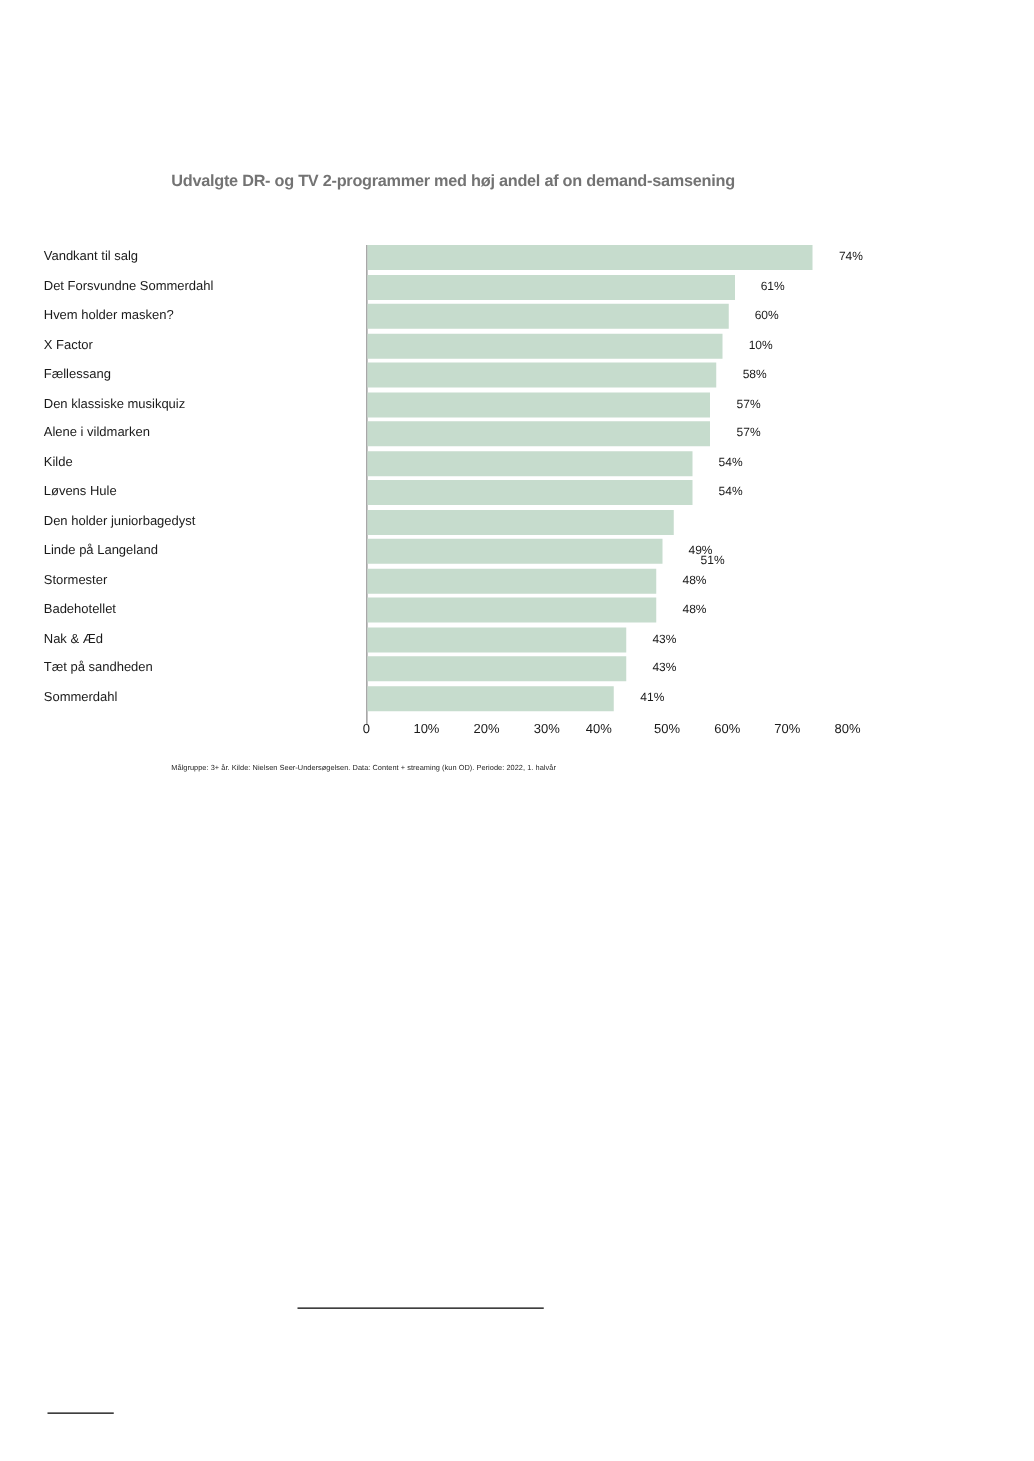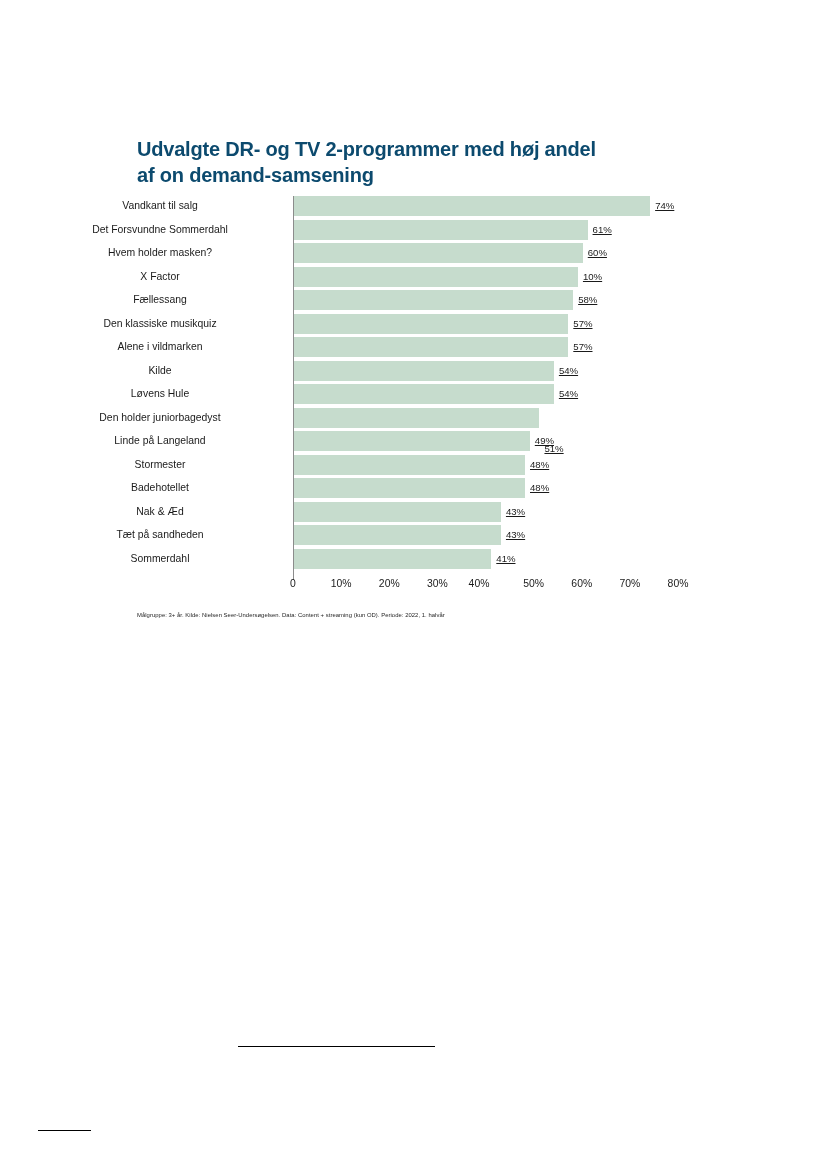--- a/index.html
+++ b/index.html
@@ -20,25 +20,25 @@
     position: absolute;
     inset: 0;
   }
 
   
   .chart-title {
     position: absolute;
     left: 137px;
     top: 136px;
     width: 470px;
-    font-size: 20px;
+    font-size: 13px;
     font-weight: bold;
     line-height: 1.32;
     letter-spacing: -0.2px;
-    color: #0c4a6e;
+    color: #737373;
     white-space: pre-line;
   }
 
   
   .chart-area {
     position: absolute;
     left: 137px;
     top: 196px;
     width: 560px;
     height: 402px;
@@ -64,21 +64,21 @@
   .row {
     position: relative;
     height: 23.5px;
   }
 
   .row-label {
     position: absolute;
     right: 412px;      
     top: 0;
     width: 250px;
-    text-align: center;
+    text-align: left;
     font-size: 10.4px;
     line-height: 20px;
     color: #1a1a1a;
     white-space: nowrap;
   }
 
   .bar {
     position: absolute;
     left: 157px;
     top: 0;
@@ -86,22 +86,21 @@
     background: #c6dccd;
   }
 
   .bar-value {
     position: absolute;
     top: 0;
     font-size: 9.6px;
     line-height: 20px;
     color: #1a1a1a;
     white-space: nowrap;
-    padding-left: 5px;
-    text-decoration: underline;
+    padding-left: 21px;
   }
 
   
   .x-axis {
     position: absolute;
     left: 0;
     top: 378px;
     width: 560px;
     height: 20px;
   }

